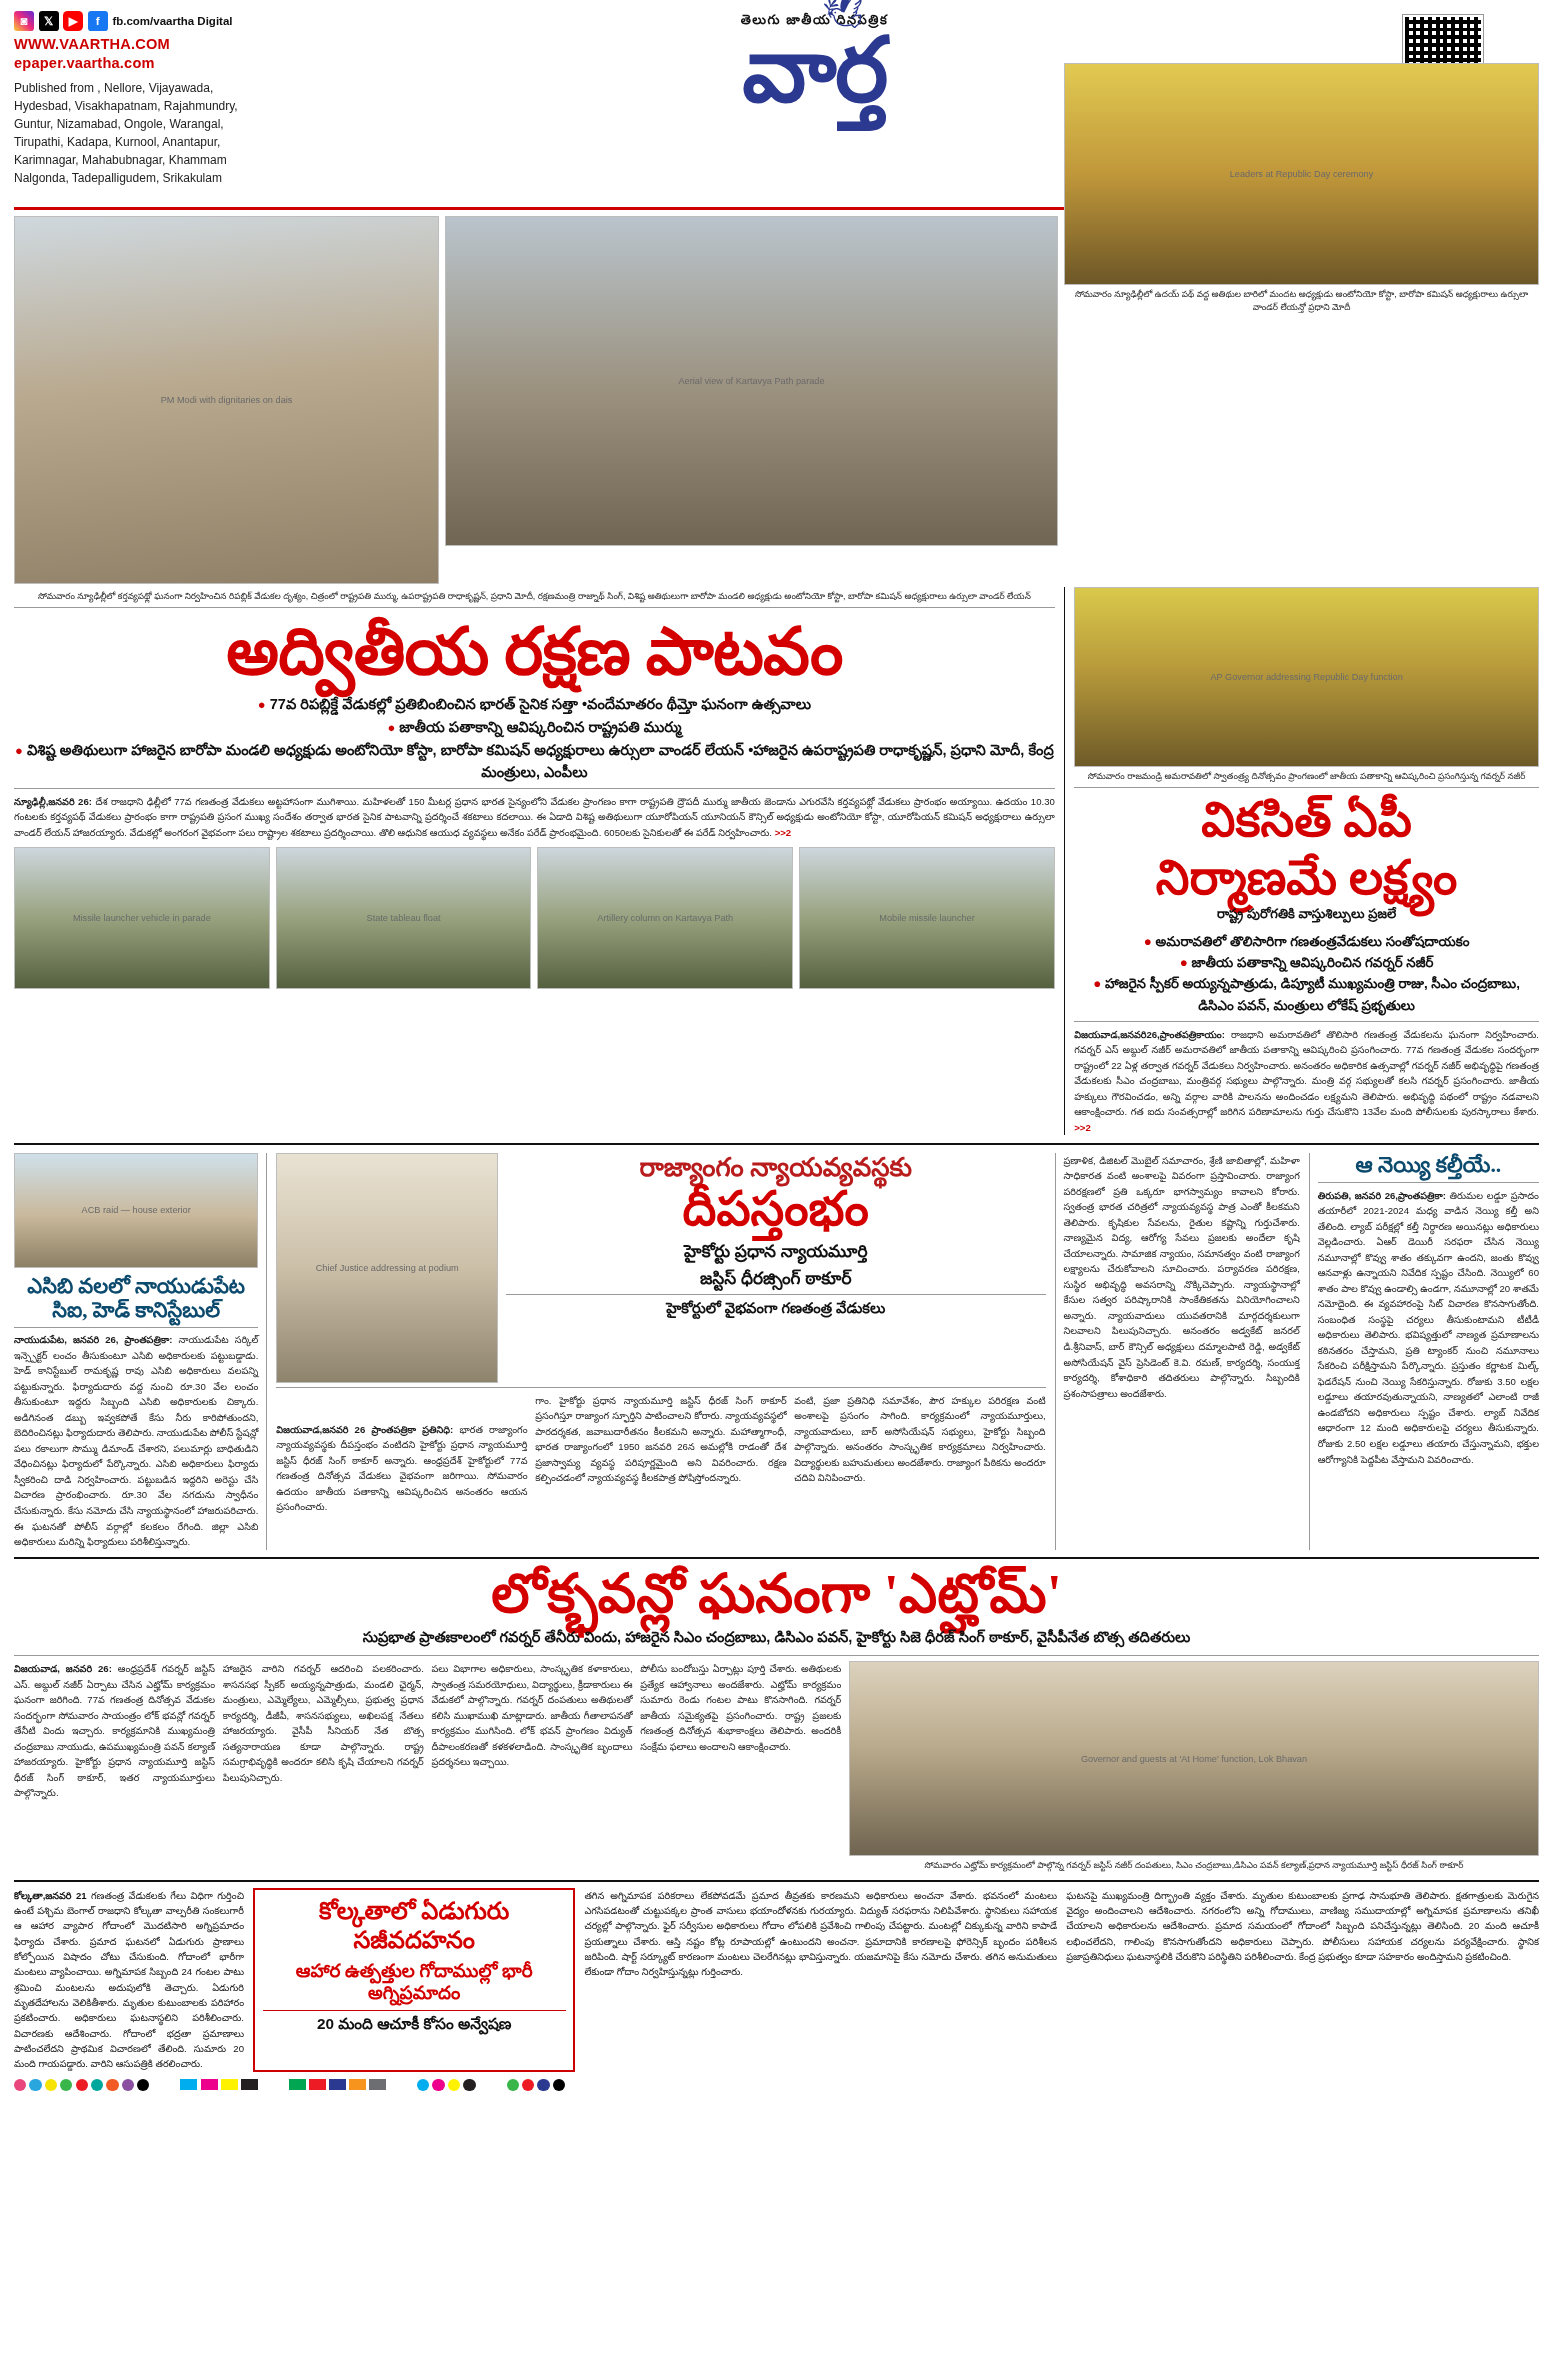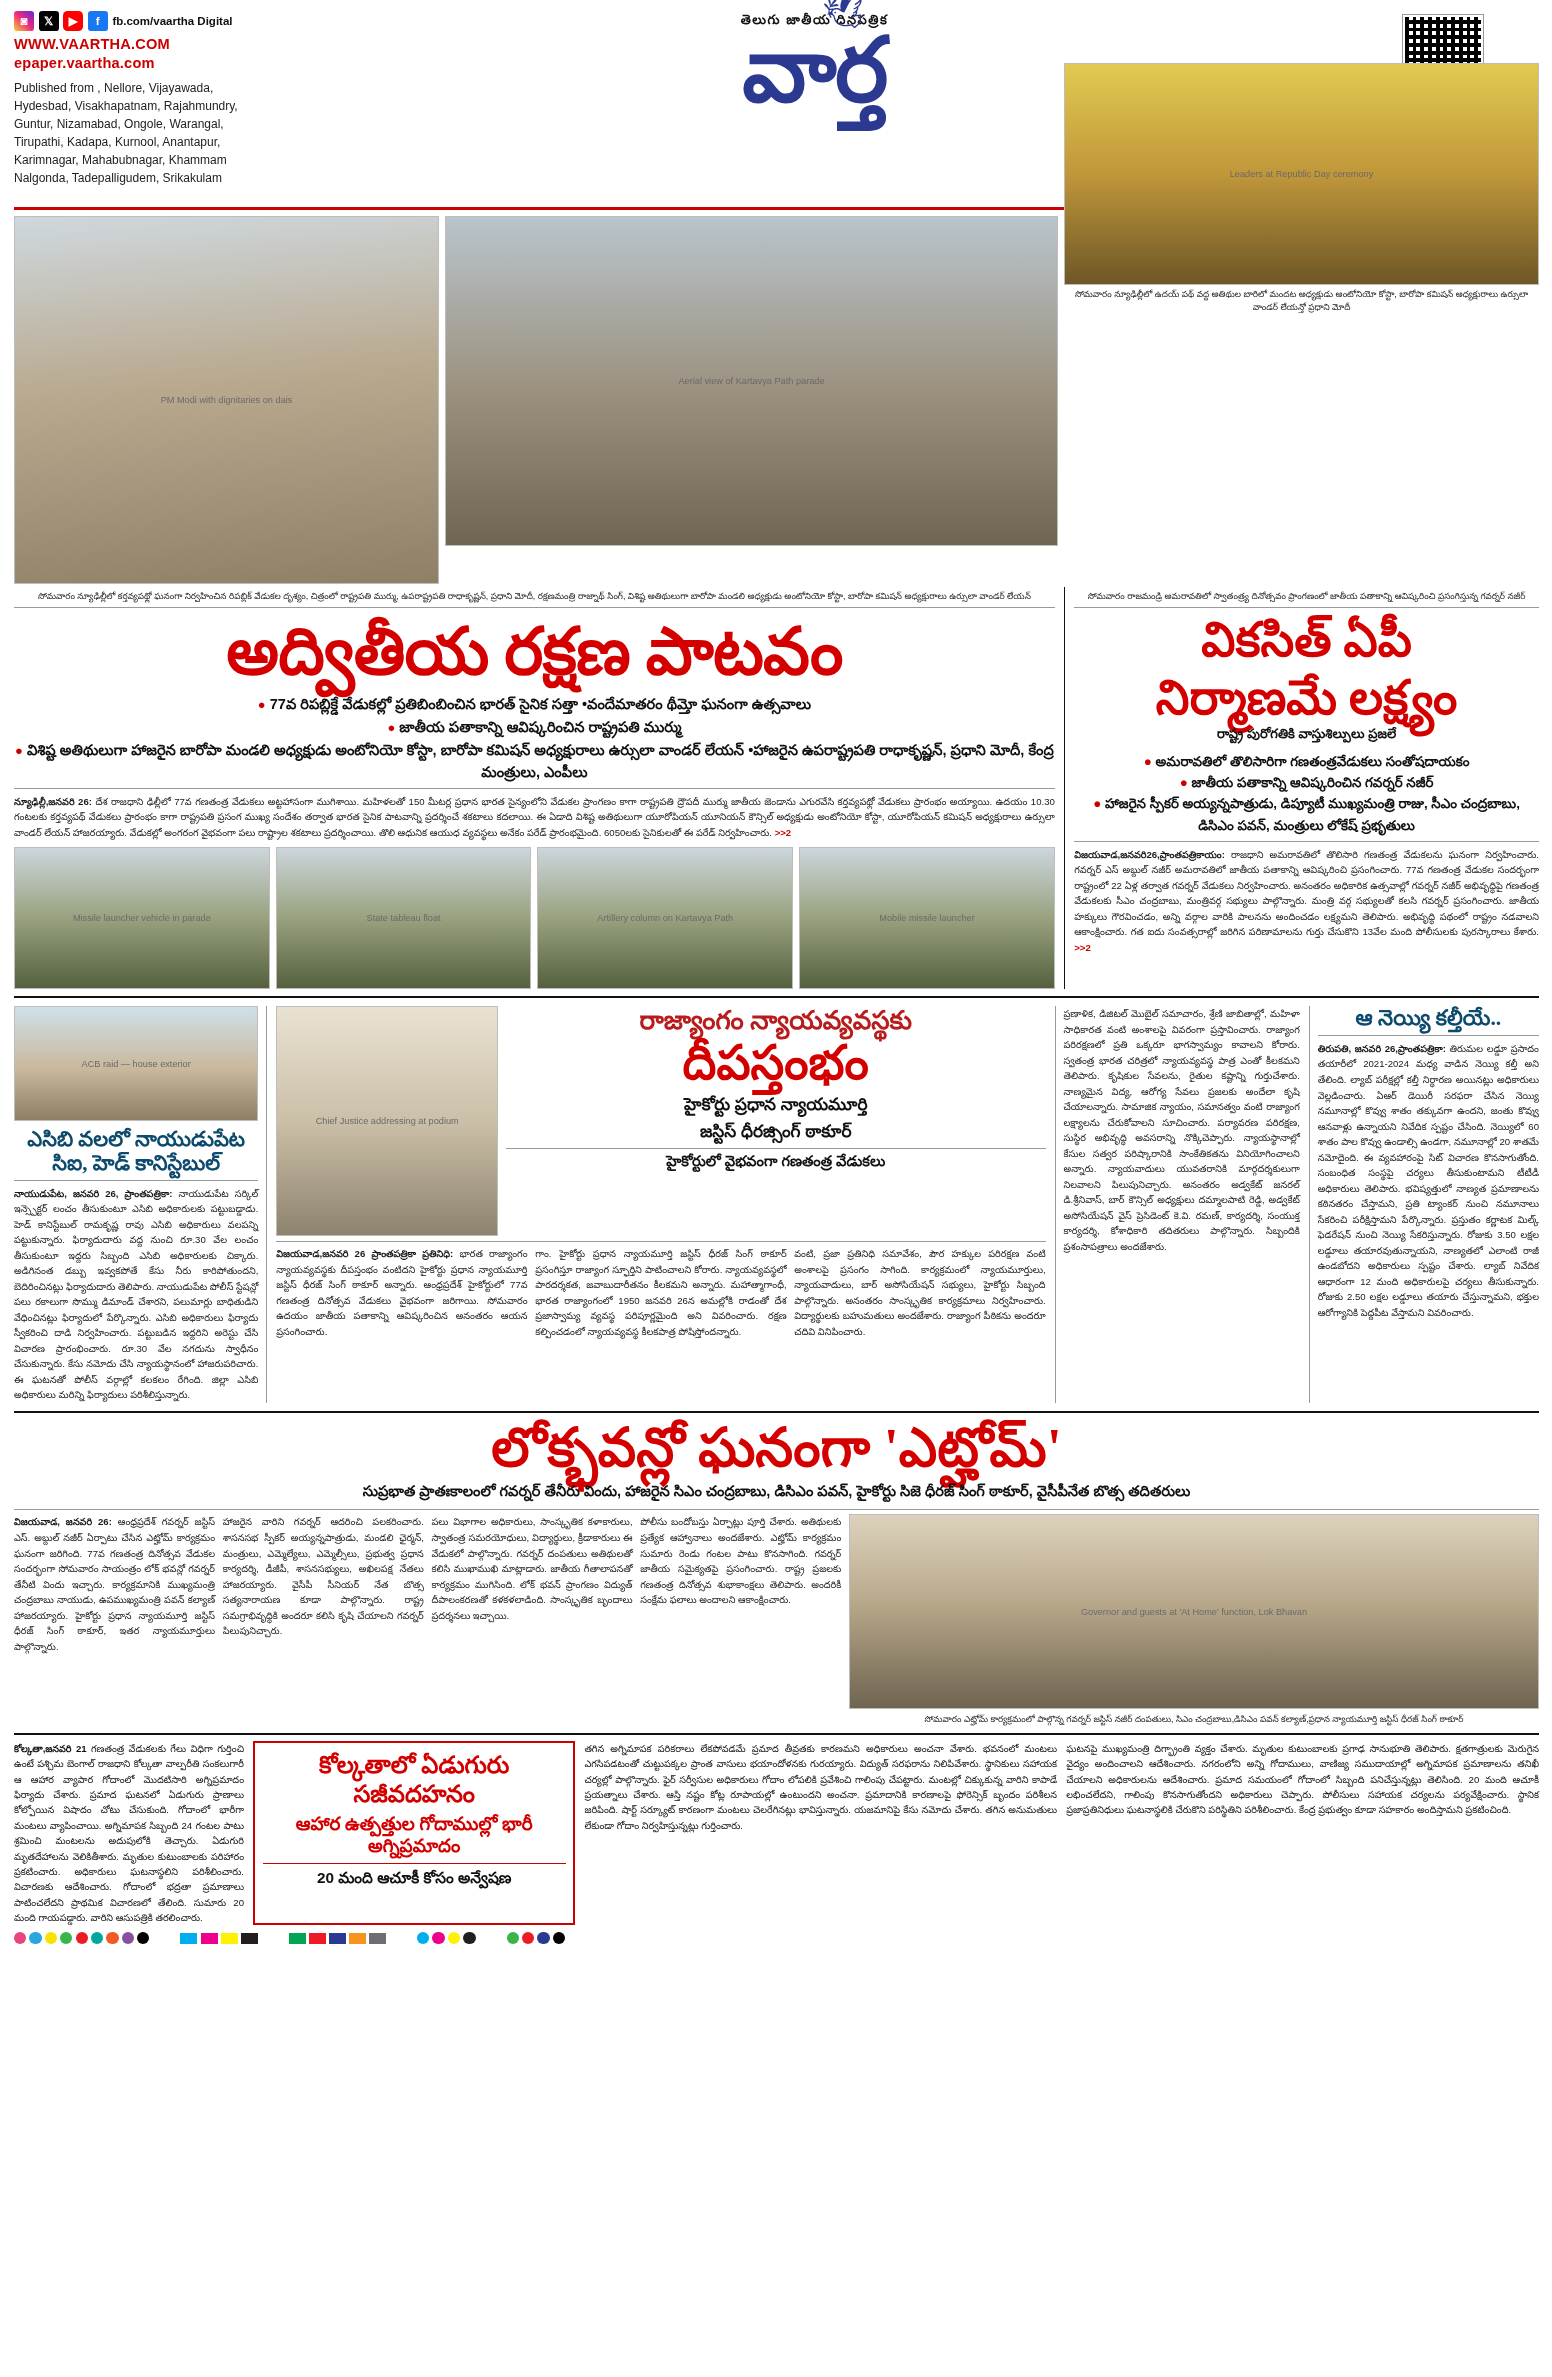--- a/index.html
+++ b/index.html
@@ -308,20 +308,23 @@
         <div class="photo p-mil" style="flex:1;height:142px;">
           <span class="ph-label">Artillery column on Kartavya Path</span>
         </div>
         <div class="photo p-mil" style="flex:1;height:142px;">
           <span class="ph-label">Mobile missile launcher</span>
         </div>
       </div>
     </div>
 
     <div class="main-right">
+      <div class="photo p-govr" style="width:100%;height:180px;">
+        <span class="ph-label">AP Governor addressing Republic Day function</span>
+      </div>
       <div class="caption">సోమవారం రాజమండ్రి అమరావతిలో స్వాతంత్ర్య దినోత్సవం ప్రాంగణంలో జాతీయ పతాకాన్ని ఆవిష్కరించి ప్రసంగిస్తున్న గవర్నర్ నజీర్</div>
       <div class="thin-rule"></div>
       <div class="headline-right">వికసిత్ ఏపీ</div>
       <div class="headline-right">నిర్మాణమే లక్ష్యం</div>
       <div class="subhead-right">రాష్ట్ర పురోగతికి వాస్తుశిల్పులు ప్రజలే</div>
       <div class="rightbullets">
         <div><span class="hl">●</span> <span>అమరావతిలో తొలిసారిగా గణతంత్రవేడుకలు సంతోషదాయకం</span></div>
         <div><span class="hl">●</span> <span>జాతీయ పతాకాన్ని ఆవిష్కరించిన గవర్నర్ నజీర్</span></div>
         <div><span class="hl">●</span> <span>హాజరైన స్పీకర్ అయ్యన్నపాత్రుడు, డిప్యూటీ ముఖ్యమంత్రి రాజు, సీఎం చంద్రబాబు, డిసిఎం పవన్, మంత్రులు లోకేష్ ప్రభృతులు</span></div>
       </div>
@@ -357,21 +360,21 @@
           <div class="h2-black">రాజ్యాంగం న్యాయవ్యవస్థకు</div>
           <div class="h2-red" style="font-size:48px;">దీపస్తంభం</div>
           <div class="sub-black">హైకోర్టు ప్రధాన న్యాయమూర్తి</div>
           <div class="sub-black">జస్టిస్ ధీరజ్సింగ్ ఠాకూర్</div>
           <div class="thin-rule"></div>
           <div class="sub-small">హైకోర్టులో వైభవంగా గణతంత్ర వేడుకలు</div>
         </div>
       </div>
       <div class="thin-rule"></div>
       <div class="cols">
-        <div class="col" style="flex:1;">
+        <div class="col" style="flex:1;margin-top:29px;">
           <span class="dateline">విజయవాడ,జనవరి 26 ప్రాంతపత్రికా ప్రతినిధి:</span>
           <span>భారత రాజ్యాంగం న్యాయవ్యవస్థకు దీపస్తంభం వంటిదని హైకోర్టు ప్రధాన న్యాయమూర్తి జస్టిస్ ధీరజ్ సింగ్ ఠాకూర్ అన్నారు. ఆంధ్రప్రదేశ్ హైకోర్టులో 77వ గణతంత్ర దినోత్సవ వేడుకలు వైభవంగా జరిగాయి. సోమవారం ఉదయం జాతీయ పతాకాన్ని ఆవిష్కరించిన అనంతరం ఆయన ప్రసంగించారు.</span>
         </div>
         <div class="col" style="flex:1;">గాం. హైకోర్టు ప్రధాన న్యాయమూర్తి జస్టిస్ ధీరజ్ సింగ్ ఠాకూర్ ప్రసంగిస్తూ రాజ్యాంగ స్ఫూర్తిని పాటించాలని కోరారు. న్యాయవ్యవస్థలో పారదర్శకత, జవాబుదారీతనం కీలకమని అన్నారు. మహాత్మాగాంధీ, భారత రాజ్యాంగంలో 1950 జనవరి 26న అమల్లోకి రాడంతో దేశ ప్రజాస్వామ్య వ్యవస్థ పరిపూర్ణమైంది అని వివరించారు. రక్షణ కల్పించడంలో న్యాయవ్యవస్థ కీలకపాత్ర పోషిస్తోందన్నారు.</div>
         <div class="col" style="flex:1;">వంటి, ప్రజా ప్రతినిధి సమావేశం, పౌర హక్కుల పరిరక్షణ వంటి అంశాలపై ప్రసంగం సాగింది. కార్యక్రమంలో న్యాయమూర్తులు, న్యాయవాదులు, బార్ అసోసియేషన్ సభ్యులు, హైకోర్టు సిబ్బంది పాల్గొన్నారు. అనంతరం సాంస్కృతిక కార్యక్రమాలు నిర్వహించారు. విద్యార్థులకు బహుమతులు అందజేశారు. రాజ్యాంగ పీఠికను అందరూ చదివి వినిపించారు.</div>
       </div>
     </div>
 
     <div class="mid-c3">
       <div class="col">ప్రణాళిక, డిజిటల్ మొబైల్ సమాచారం, శ్రేణి జాబితాల్లో, మహిళా సాధికారత వంటి అంశాలపై వివరంగా ప్రస్తావించారు. రాజ్యాంగ పరిరక్షణలో ప్రతి ఒక్కరూ భాగస్వామ్యం కావాలని కోరారు. స్వతంత్ర భారత చరిత్రలో న్యాయవ్యవస్థ పాత్ర ఎంతో కీలకమని తెలిపారు. కృషికుల సేవలను, రైతుల కష్టాన్ని గుర్తుచేశారు. నాణ్యమైన విద్య, ఆరోగ్య సేవలు ప్రజలకు అందేలా కృషి చేయాలన్నారు. సామాజిక న్యాయం, సమానత్వం వంటి రాజ్యాంగ లక్ష్యాలను చేరుకోవాలని సూచించారు. పర్యావరణ పరిరక్షణ, సుస్థిర అభివృద్ధి అవసరాన్ని నొక్కిచెప్పారు. న్యాయస్థానాల్లో కేసుల సత్వర పరిష్కారానికి సాంకేతికతను వినియోగించాలని అన్నారు. న్యాయవాదులు యువతరానికి మార్గదర్శకులుగా నిలవాలని పిలుపునిచ్చారు. అనంతరం అడ్వకేట్ జనరల్ డి.శ్రీనివాస్, బార్ కౌన్సిల్ అధ్యక్షులు దమ్మాలపాటి రెడ్డి, అడ్వకేట్ అసోసియేషన్ వైస్ ప్రెసిడెంట్ కె.వి. రమణ్, కార్యదర్శి, సంయుక్త కార్యదర్శి, కోశాధికారి తదితరులు పాల్గొన్నారు. సిబ్బందికి ప్రశంసాపత్రాలు అందజేశారు.</div>

